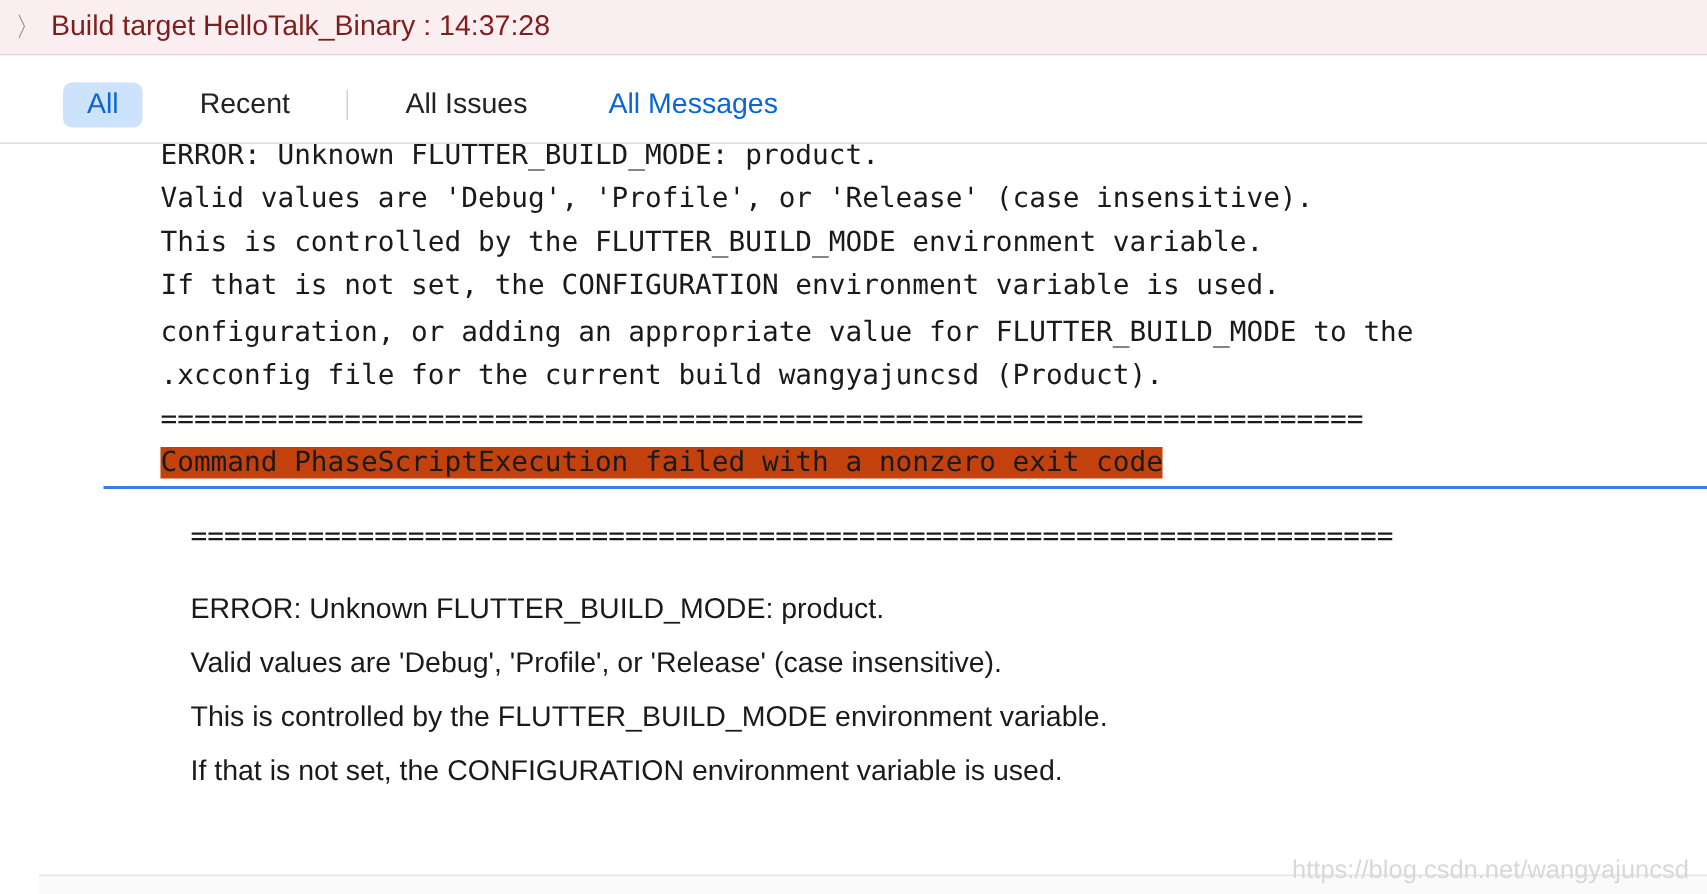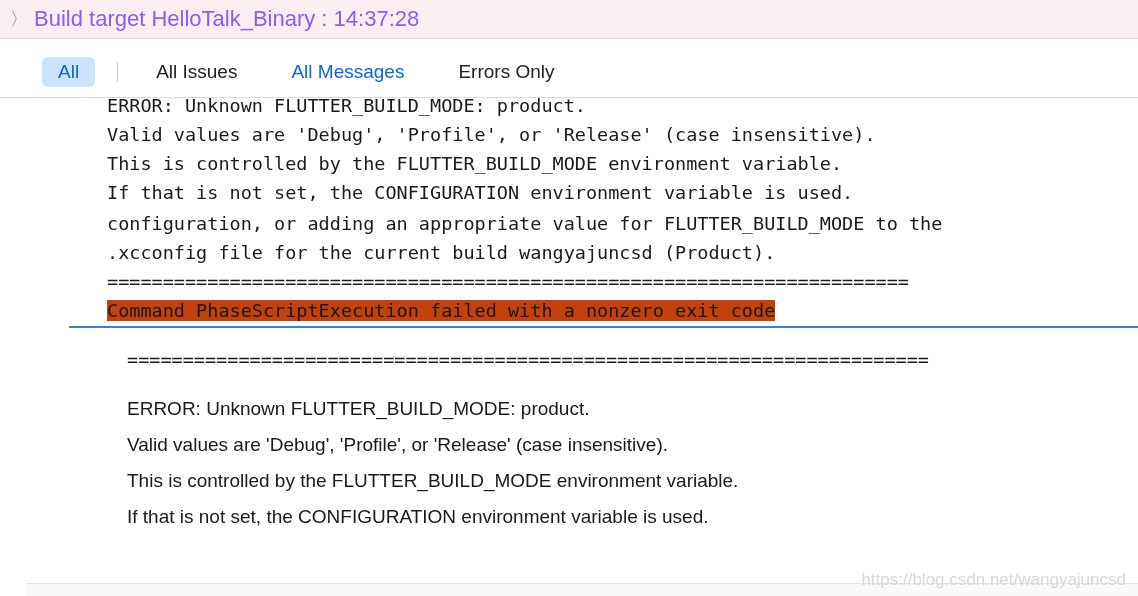--- a/index.html
+++ b/index.html
@@ -22,22 +22,22 @@
       display: flex;
       align-items: center;
       gap: 6px;
     }
     .chevron {
       color: #8a8a8a;
       font-size: 18px;
       display: inline-block;
     }
     .header-title {
-      font-size: 22px;
-      color: #8b5cf6;
+      font-size: 19px;
+      color: #7f1d1d;
       font-weight: 400;
     }
     .white-gap {
       height: 10px;
       background: #fff;
     }
     .filter-bar {
       padding: 8px 18px 10px 42px;
       display: flex;
       align-items: center;
@@ -131,24 +131,24 @@
 
 <div class="header-bar">
   <span class="chevron">〉</span>
   <span class="header-title">Build target HelloTalk_Binary : 14:37:28</span>
 </div>
 
 <div class="white-gap"></div>
 
 <div class="filter-bar">
   <button class="filter-btn active-blue">All</button>
+  <button class="filter-btn">Recent</button>
   <div class="divider-v"></div>
   <button class="filter-btn">All Issues</button>
   <button class="filter-btn highlight-text">All Messages</button>
-  <button class="filter-btn">Errors Only</button>
 </div>
 
 <div class="content-area">
   <div class="mono-block mono-clipped">ERROR: Unknown FLUTTER_BUILD_MODE: product.</div>
   <div class="mono-block">Valid values are 'Debug', 'Profile', or 'Release' (case insensitive).</div>
   <div class="mono-block">This is controlled by the FLUTTER_BUILD_MODE environment variable.</div>
   <div class="mono-block">If that is not set, the CONFIGURATION environment variable is used.</div>
   <div class="mono-block"></div>
   <div class="mono-block">configuration, or adding an appropriate value for FLUTTER_BUILD_MODE to the</div>
   <div class="mono-block">.xcconfig file for the current build wangyajuncsd (Product).</div>

